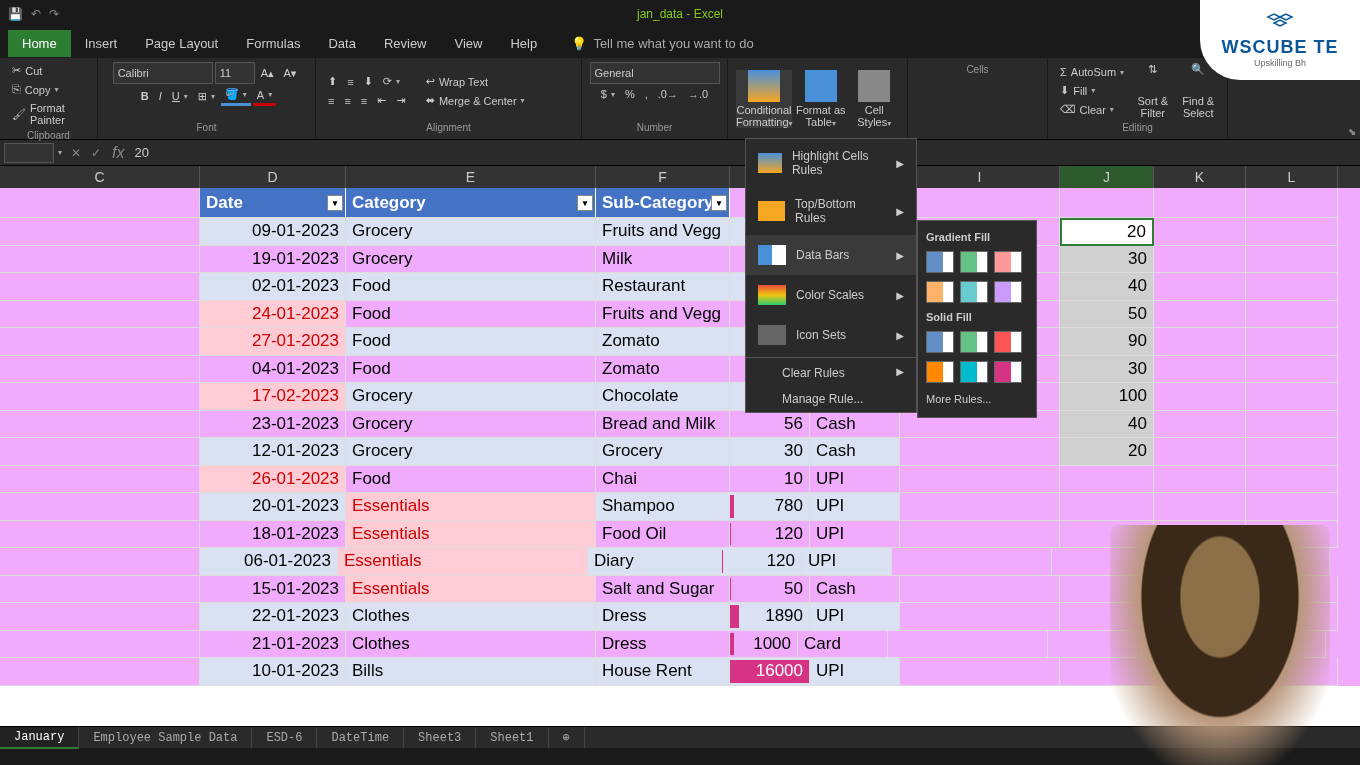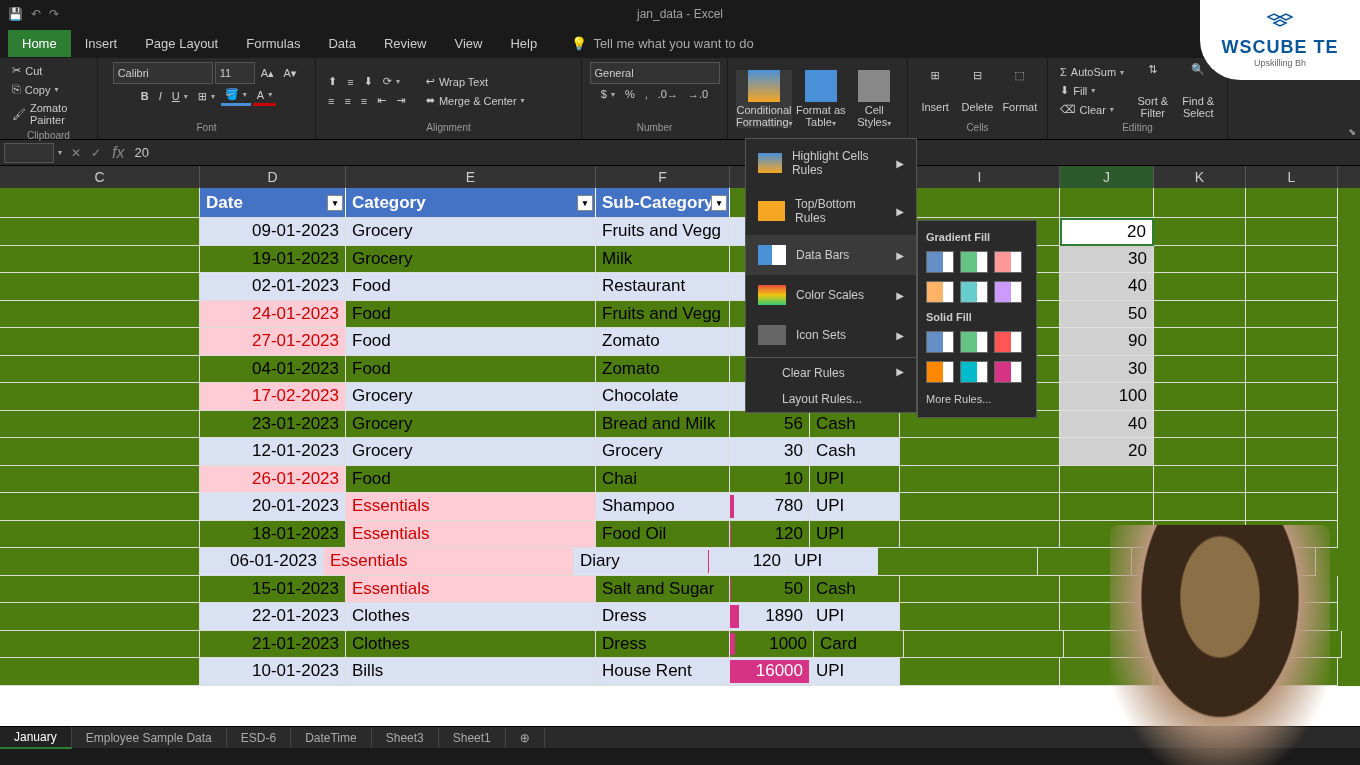--- a/index.html
+++ b/index.html
@@ -1,19 +1,19 @@
 <!DOCTYPE html>
 <html><head>
 <meta charset="utf-8">
 <style>
 * { margin: 0; padding: 0; box-sizing: border-box; font-family: 'Segoe UI', Arial, sans-serif; }
 body { background: #1a1a1a; color: #ccc; overflow: hidden; width: 1360px; height: 765px; position: relative; }
 .titlebar { height: 28px; background: #1a1a1a; display: flex; align-items: center; padding: 0 8px; font-size: 12px; }
 .qat { display: flex; gap: 8px; align-items: center; }
-.title-center { position: absolute; left: 50%; transform: translateX(-50%); color: #a3a3a3; }
+.title-center { position: absolute; left: 50%; transform: translateX(-50%); color: #84cc16; }
 .title-right { margin-left: auto; color: #ccc; }
 .ribbon-tabs { height: 30px; background: #1a1a1a; display: flex; align-items: center; padding-left: 8px; font-size: 13px; }
 .ribbon-tab { padding: 6px 14px; color: #ccc; cursor: pointer; }
 .ribbon-tab.active { background: #2d7d32; color: #fff; }
 .tell-me { margin-left: 20px; display: flex; align-items: center; gap: 6px; color: #aaa; font-size: 13px; }
 .ribbon { height: 82px; background: #2a2a2a; display: flex; border-bottom: 1px solid #000; position: relative; }
 .ribbon-group { padding: 4px 8px; border-right: 1px solid #1a1a1a; display: flex; flex-direction: column; }
 .ribbon-group-content { flex: 1; display: flex; align-items: center; gap: 4px; }
 .ribbon-group-label { text-align: center; font-size: 10px; color: #999; padding: 2px 0; }
 .rbtn { display: flex; align-items: center; gap: 4px; padding: 2px 4px; font-size: 11px; color: #ccc; cursor: pointer; }
@@ -28,21 +28,21 @@
 .row-inline { display: flex; gap: 2px; align-items: center; }
 .formula-bar { height: 26px; background: #2a2a2a; display: flex; align-items: center; border-bottom: 1px solid #000; }
 .namebox { width: 50px; height: 20px; background: #333; border: 1px solid #555; margin-left: 4px; }
 .fb-btn { width: 20px; text-align: center; color: #888; font-size: 12px; }
 .fx { font-style: italic; color: #888; margin: 0 6px; }
 .formula-input { flex: 1; color: #ccc; padding: 0 4px; font-size: 13px; }
 .grid-area { position: relative; background: #fff; height: 560px; overflow: hidden; }
 .col-headers { display: flex; background: #333; height: 22px; position: sticky; top: 0; }
 .col-header { border-right: 1px solid #555; color: #ccc; text-align: center; font-size: 14px; line-height: 22px; }
 .col-header.selected { background: #2d5a2d; }
-.grid-body { background: #4d7c0f; }
+.grid-body { background: #f0abfc; }
 .grid-row { display: flex; height: 27.5px; }
 .cell { border-right: 1px solid #ddd; border-bottom: 1px solid #ddd; padding: 2px 6px; font-size: 17px; color: #000; overflow: hidden; white-space: nowrap; display: flex; align-items: center; }
 .cell.right { justify-content: flex-end; }
 .cell.header-cell { background: #4472c4; color: #fff; font-weight: bold; border-right: 1px solid #fff; position: relative; }
 .cell.alt { background: #d9e1f2; }
 .cell.red-date { color: #c00; background: #ffccd5; }
 .cell.pink-cat { background: #ffccd5; color: #c00; }
 .cell.selected-range { background: #d0d0d0; }
 .cell.databar { position: relative; }
 .databar-fill { position: absolute; left: 0; top: 2px; bottom: 2px; background: #d63384; }
@@ -54,21 +54,21 @@
 .cf-item-icon { width: 28px; height: 20px; background: #888; }
 .cf-arrow { margin-left: auto; font-size: 10px; }
 .cf-sep { height: 1px; background: #555; margin: 2px 0; }
 .cf-sub { padding: 6px 12px 6px 36px; font-size: 12px; color: #ccc; cursor: pointer; }
 .databar-submenu { position: absolute; top: 220px; left: 917px; width: 120px; background: #2a2a2a; border: 1px solid #555; z-index: 101; padding: 6px; }
 .db-label { font-size: 11px; color: #ccc; font-weight: bold; padding: 4px 2px; }
 .db-row { display: flex; gap: 6px; padding: 4px 2px; }
 .db-swatch { width: 28px; height: 22px; background: linear-gradient(90deg, #4a90d9 60%, #fff 60%); border: 1px solid #666; cursor: pointer; }
 .db-more { font-size: 11px; color: #ccc; padding: 6px 2px; cursor: pointer; }
 .sheet-tabs { height: 22px; background: #2a2a2a; display: flex; align-items: center; font-size: 12px; border-top: 1px solid #000; }
-.sheet-tab { padding: 3px 14px; color: #aaa; border-right: 1px solid #444; cursor: pointer; }
+.sheet-tab { padding: 3px 14px; color: #aaa; border-right: 1px solid #444; cursor: pointer; font-family: Liberation Mono, monospace; }
 .sheet-tab.active { background: #222; color: #fff; border-bottom: 2px solid #2d7d32; }
 .logo-overlay { position: absolute; top: 0; right: 0; width: 160px; height: 80px; background: #fff; border-radius: 0 0 0 40px; display: flex; flex-direction: column; align-items: center; justify-content: center; z-index: 200; }
 .logo-text { color: #0a5696; font-weight: bold; font-size: 18px; letter-spacing: 1px; }
 .logo-sub { color: #666; font-size: 9px; }
 .webcam { position: absolute; bottom: 0; right: 30px; width: 220px; height: 240px; z-index: 150; }
 .webcam-person { width: 100%; height: 100%; background: radial-gradient(ellipse at 50% 30%, #8b6f47 0%, #8b6f47 25%, #3a2818 26%, #3a2818 50%, #b8967a 51%, transparent 80%); border-radius: 8px 8px 0 0; }
 .dialog-expand { position: absolute; right: 4px; bottom: 2px; font-size: 9px; color: #888; }
 </style>
 </head>
 <body>
@@ -108,21 +108,21 @@
             <span>✂</span>
             <span>Cut</span>
           </div>
         <div class="rbtn">
             <span>⎘</span>
             <span>Copy</span>
             <span class="dropdown-arrow">▾</span>
           </div>
         <div class="rbtn">
             <span>🖌</span>
-            <span>Zomato Painter</span>
+            <span>Format Painter</span>
           </div>
       </div>
     </div>
     <div class="ribbon-group-label">Clipboard</div>
     <span class="dialog-expand">⬊</span>
   </div>
 
   <div class="ribbon-group" style="width:218px">
     <div class="ribbon-group-content col-stack">
       <div class="row-inline">
@@ -210,25 +210,20 @@
         <span>Format as Table</span><span class="dropdown-arrow">▾</span>
       </div>
       <div class="rbtn-big">
         <span class="ricon" style="background:#888"></span>
         <span>Cell Styles</span><span class="dropdown-arrow">▾</span>
       </div>
     </div>
   </div>
 
   <div class="ribbon-group" style="width:140px">
-    <div class="ribbon-group-content">
-      <div class="rbtn-big"><span class="ricon">⊞</span><span>Insert</span></div>
-      <div class="rbtn-big"><span class="ricon">⊟</span><span>Delete</span></div>
-      <div class="rbtn-big"><span class="ricon">⬚</span><span>Format</span></div>
-    </div>
     <div class="ribbon-group-label">Cells</div>
   </div>
 
   <div class="ribbon-group" style="width:180px">
     <div class="ribbon-group-content">
       <div class="col-stack">
         <div class="rbtn">
             <span>Σ</span>
             <span>AutoSum</span>
             <span class="dropdown-arrow">▾</span>
@@ -441,21 +436,21 @@
           <div class="databar-text">120</div>
         </div>
         <div class="cell" style="width: 90px;">UPI</div>
         <div class="cell" style="width: 160px;"></div>
         <div class="cell right" style="width: 94px;"></div>
         <div class="cell" style="width: 92px;"></div>
         <div class="cell" style="width: 92px;"></div>
       </div>
       <div class="grid-row">
         <div class="cell" style="width: 200px;"></div>
-        <div class="cell right alt" style="width: 124px;">06-01-2023</div>
+        <div class="cell right alt" style="width: 138px;">06-01-2023</div>
         <div class="cell alt pink-cat" style="width: 250px;">Essentials</div>
         <div class="cell alt" style="width: 134px;">Diary</div>
         <div class="cell right databar alt" style="width: 80px;">
           <div class="databar-fill" style="width: 1%;"></div>
           <div class="databar-text">120</div>
         </div>
         <div class="cell alt" style="width: 90px;">UPI</div>
         <div class="cell" style="width: 160px;"></div>
         <div class="cell right" style="width: 94px;"></div>
         <div class="cell" style="width: 92px;"></div>
@@ -489,21 +484,21 @@
         <div class="cell" style="width: 160px;"></div>
         <div class="cell right" style="width: 94px;"></div>
         <div class="cell" style="width: 92px;"></div>
         <div class="cell" style="width: 92px;"></div>
       </div>
       <div class="grid-row">
         <div class="cell" style="width: 200px;"></div>
         <div class="cell right" style="width: 146px;">21-01-2023</div>
         <div class="cell" style="width: 250px;">Clothes</div>
         <div class="cell" style="width: 134px;">Dress</div>
-        <div class="cell right databar" style="width: 84px;">
+        <div class="cell right databar" style="width: 68px;">
           <div class="databar-fill" style="width: 6%;"></div>
           <div class="databar-text">1000</div>
         </div>
         <div class="cell" style="width: 90px; text-align: right;">Card</div>
         <div class="cell" style="width: 160px;"></div>
         <div class="cell right" style="width: 94px;"></div>
         <div class="cell" style="width: 92px;"></div>
         <div class="cell" style="width: 92px;"></div>
       </div>
       <div class="grid-row">
@@ -545,21 +540,21 @@
     <span>Color Scales</span>
       <span class="cf-arrow">▶</span>
   </div>
   <div class="cf-item">
     <span class="cf-item-icon" style="background:#666"></span>
     <span>Icon Sets</span>
       <span class="cf-arrow">▶</span>
   </div>
   <div class="cf-sep"></div>
   <div class="cf-sub"><span>Clear Rules</span><span class="cf-arrow" style="float:right">▶</span></div>
-  <div class="cf-sub">Layout Rules...</div>
+  <div class="cf-sub">Manage Rule...</div>
 </div>
 
 <div class="databar-submenu">
   <div class="db-label">Gradient Fill</div>
   <div class="db-row">
     <div class="db-swatch" style="background:linear-gradient(90deg,#638ec6 60%,#fff 60%)"></div>
     <div class="db-swatch" style="background:linear-gradient(90deg,#63c384 60%,#fff 60%)"></div>
     <div class="db-swatch" style="background:linear-gradient(90deg,#ff9999 60%,#fff 60%)"></div>
   </div>
   <div class="db-row">

